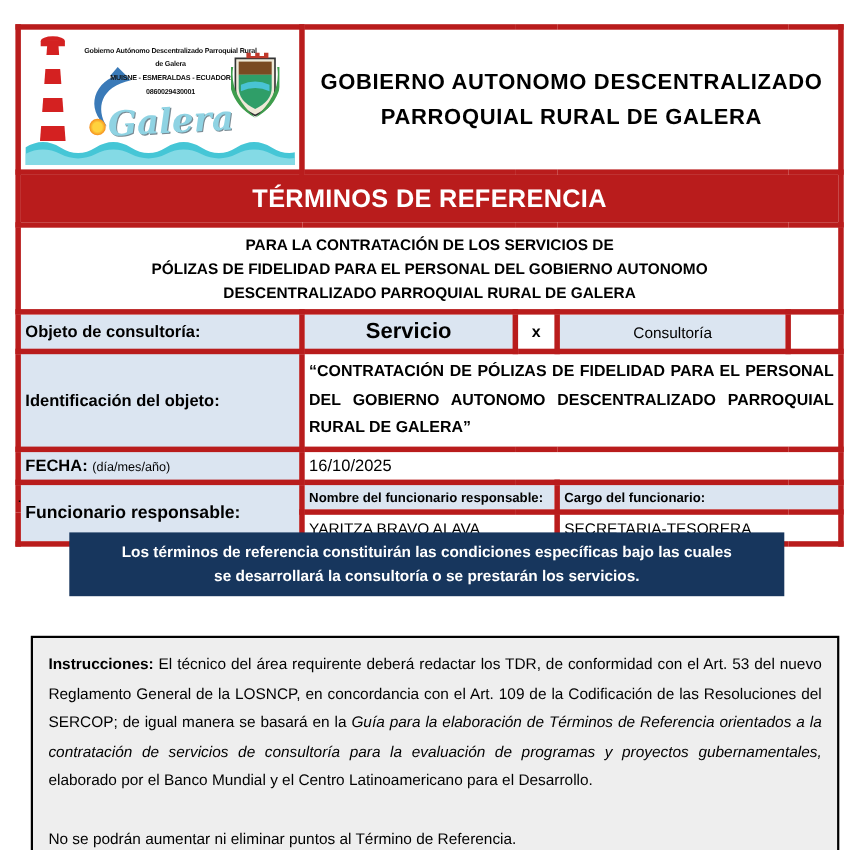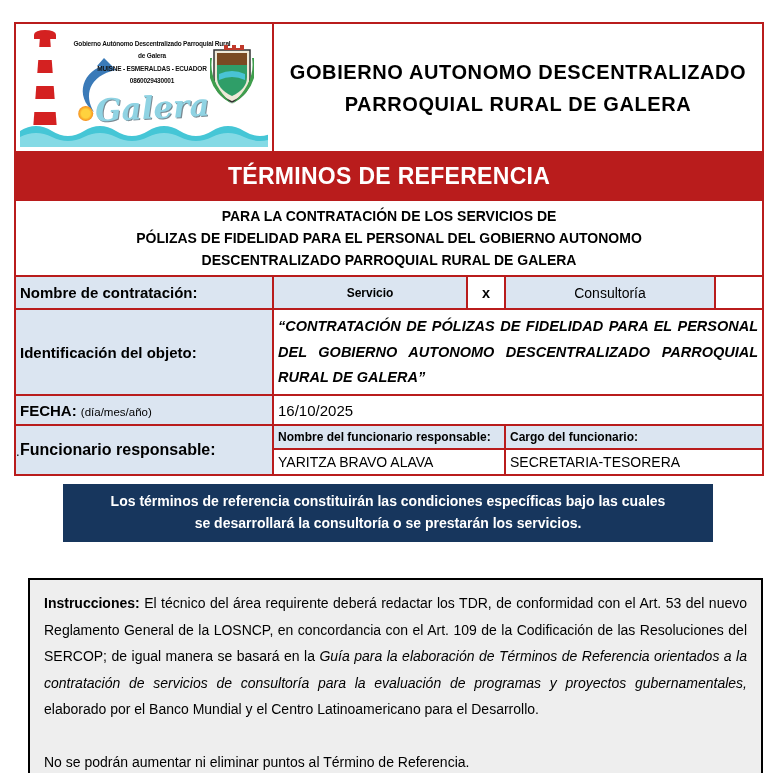--- a/index.html
+++ b/index.html
@@ -8,44 +8,44 @@
     width:776px; height:773px; overflow:hidden;
     font-family:"Liberation Sans", sans-serif; color:#000;
   }
   .page { position:relative; width:776px; height:773px; background:#fff; }
 
   
   table.doc {
     position:absolute; left:14px; top:22px; width:748px;
     border-collapse:collapse; table-layout:fixed;
   }
-  table.doc td { border:2px solid #b91c1c; padding:4px; vertical-align:middle; overflow:hidden; }
+  table.doc td { border:5px solid #b91c1c; padding:4px; vertical-align:middle; overflow:hidden; }
 
   .logo-cell { height:119px; background:#fff; }
   .title-cell {
     text-align:center; font-weight:bold; font-size:20px; line-height:1.6;
     letter-spacing:.6px; padding:0 8px;
   }
   .banner-cell {
     background:#b91c1c; color:#fff; text-align:center; font-weight:bold;
     font-size:23px; height:48px; letter-spacing:.3px;
   }
   .subtitle-cell { text-align:center; font-weight:bold; font-size:14px; line-height:1.58; padding:6px 8px; height:69px; }
 
   .label-cell { background:#dbe5f1; font-weight:bold; font-size:15px; padding:4px 9px; }
   .objeto-row td { height:33px; }
-  .servicio-cell { background:#dbe5f1; text-align:center; font-weight:bold; font-size:12px; }
+  .servicio-cell { background:#dbe5f1; text-align:center; font-weight:bold; font-size:20px; }
   .x-cell { background:#fff; text-align:center; font-weight:bold; font-size:14.5px; }
   .consultoria-cell { background:#dbe5f1; text-align:center; font-size:14px; }
   .blank-cell { background:#fff; }
 
   .ident-cell { height:72px; }
   .ident-value {
     vertical-align:top; font-weight:bold; font-size:14.5px; line-height:1.75;
-    text-align:justify; padding:5px 11px 18px 11px;font-style:italic;
+    text-align:justify; padding:5px 11px 18px 11px;
   }
   .fecha-cell { height:30px; }
   .fecha-note { font-weight:normal; font-size:11.5px; }
   .fecha-value { font-size:15px; padding:2px 10px; }
 
   .func-label { font-size:16px; }
   .sub-head { background:#dbe5f1; font-size:12px; font-weight:bold; padding:3px 8px; height:22px; }
   .sub-val  { background:#fff; font-size:14px; padding:4px 8px; height:16px; }
 
   .stray-dot { position:absolute; left:16px; top:444px; font-size:13px; }
@@ -157,21 +157,21 @@
 
     <tr>
       <td class="subtitle-cell" colspan="5">
         <div>PARA LA CONTRATACIÓN DE LOS SERVICIOS DE</div>
         <div>PÓLIZAS DE FIDELIDAD PARA EL  PERSONAL DEL GOBIERNO AUTONOMO</div>
         <div>DESCENTRALIZADO PARROQUIAL RURAL DE GALERA</div>
       </td>
     </tr>
 
     <tr class="objeto-row">
-      <td class="label-cell">Nombre de contratación:</td>
+      <td class="label-cell">Objeto de consultoría:</td>
       <td class="servicio-cell">Servicio</td>
       <td class="x-cell">x</td>
       <td class="consultoria-cell">Consultoría</td>
       <td class="blank-cell"></td>
     </tr>
 
     <tr class="ident-cell">
       <td class="label-cell">Identificación del objeto:</td>
       <td class="ident-value" colspan="4">“CONTRATACIÓN DE PÓLIZAS DE FIDELIDAD PARA EL PERSONAL DEL GOBIERNO AUTONOMO DESCENTRALIZADO PARROQUIAL RURAL DE GALERA”</td>
     </tr>

